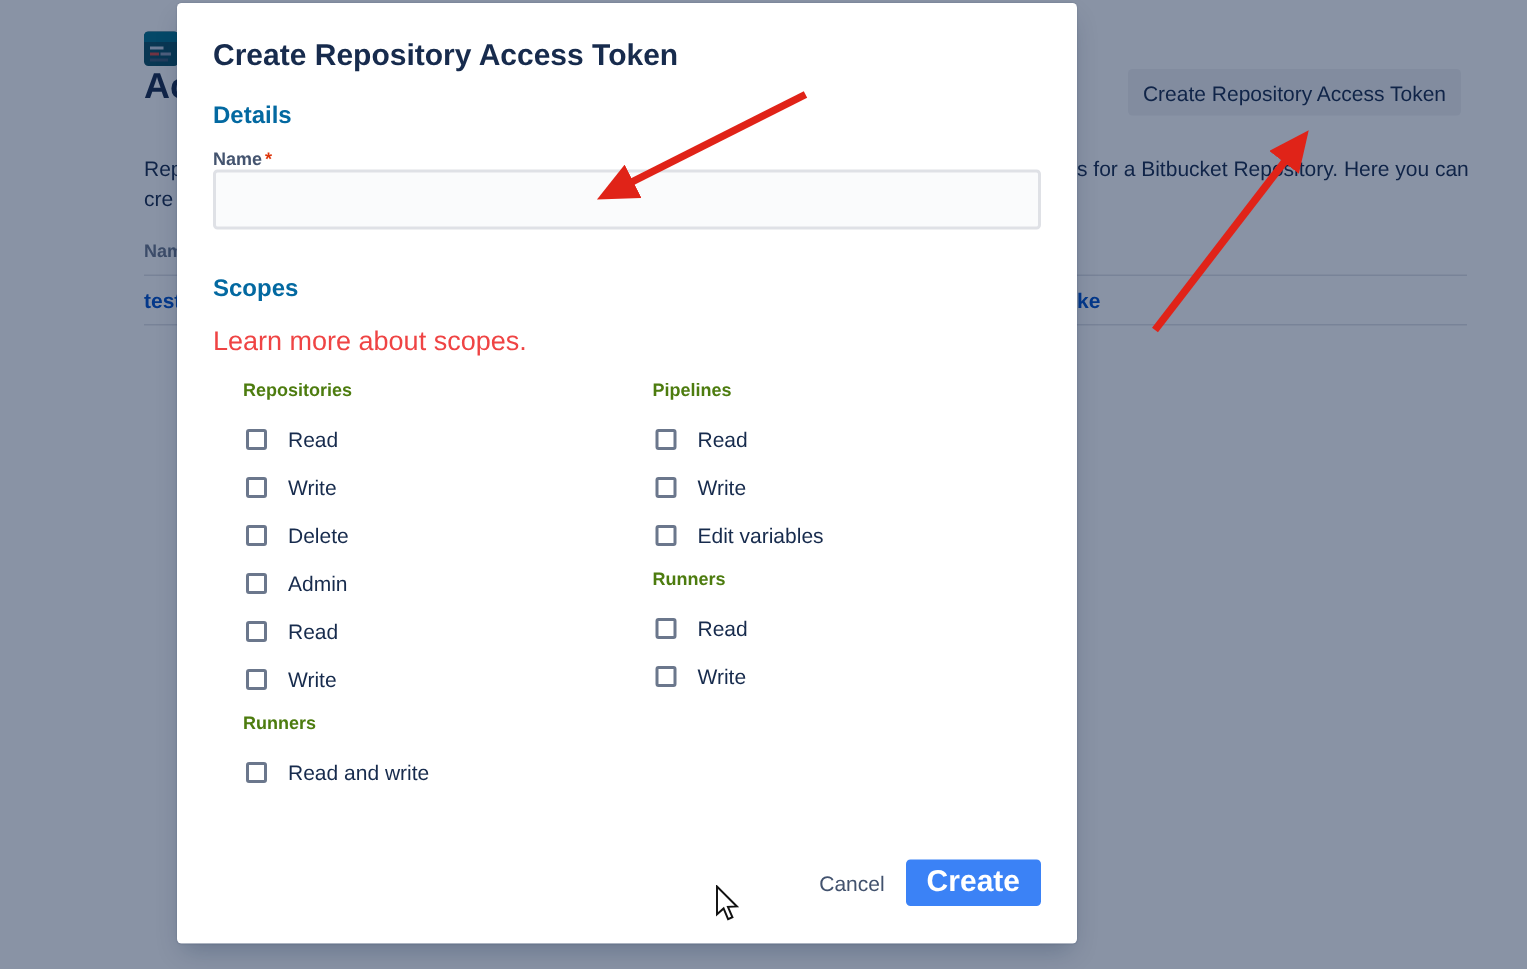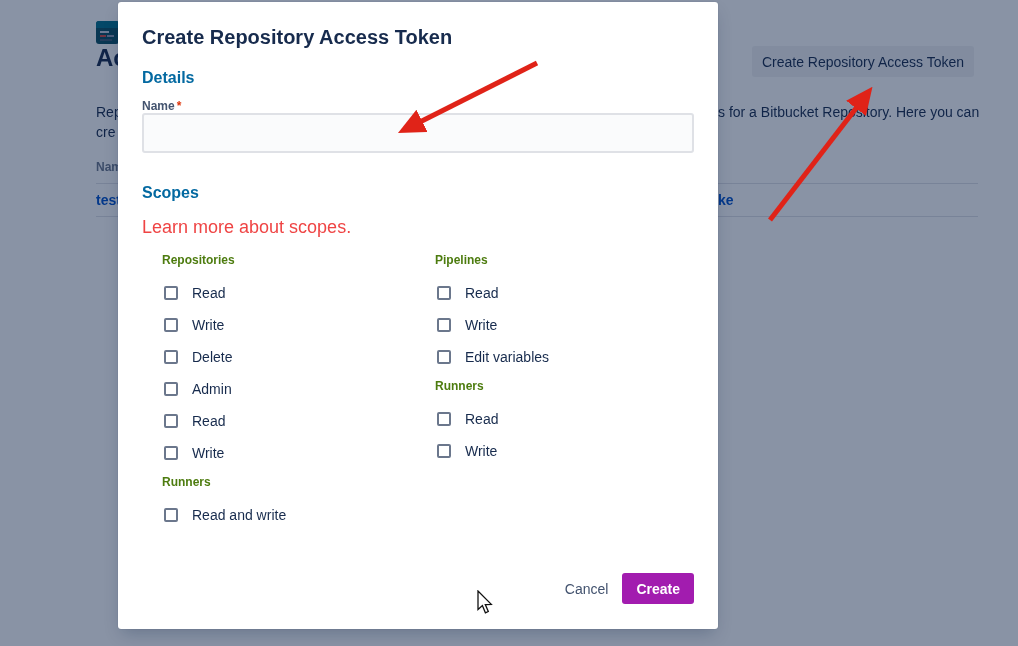--- a/index.html
+++ b/index.html
@@ -56,22 +56,22 @@
   .scope-col-1 { left:317px; }
   .group-label { font-size:12px; font-weight:700; color:#4d7c0f; height:18px; margin-top:6px; margin-bottom:6px; }
   .opt-row { display:flex; align-items:center; height:32px; cursor:pointer; }
   .cb { width:14px; height:14px; border:2px solid #6b778c; border-radius:2px; background:#fff;
         margin-left:2px; flex:0 0 auto; }
   .opt-label { font-size:14px; color:#172b4d; margin-left:14px; }
 
   .modal-footer { position:absolute; right:24px; top:571px; display:flex; align-items:center; gap:8px; }
   .btn-cancel { background:none; border:none; font-family:inherit; font-size:14px; font-weight:500;
                 color:#42526e; cursor:pointer; padding:6px 6px; }
-  .btn-create { background:#a21caf; border:none; border-radius:3px; color:#fff; font-family:inherit;
-                font-size:14px; font-weight:700; padding:0 14px; height:31px; min-width:66px; cursor:pointer; }
+  .btn-create { background:#3b82f6; border:none; border-radius:3px; color:#fff; font-family:inherit;
+                font-size:20px; font-weight:700; padding:0 14px; height:31px; min-width:66px; cursor:pointer; }
 
   
   .arrows, .cursor-svg { position:absolute; left:0; top:0; pointer-events:none; }
 </style>
 </head>
 <body>
 
 <div class="stage">
 
   <div class="bg-page">

